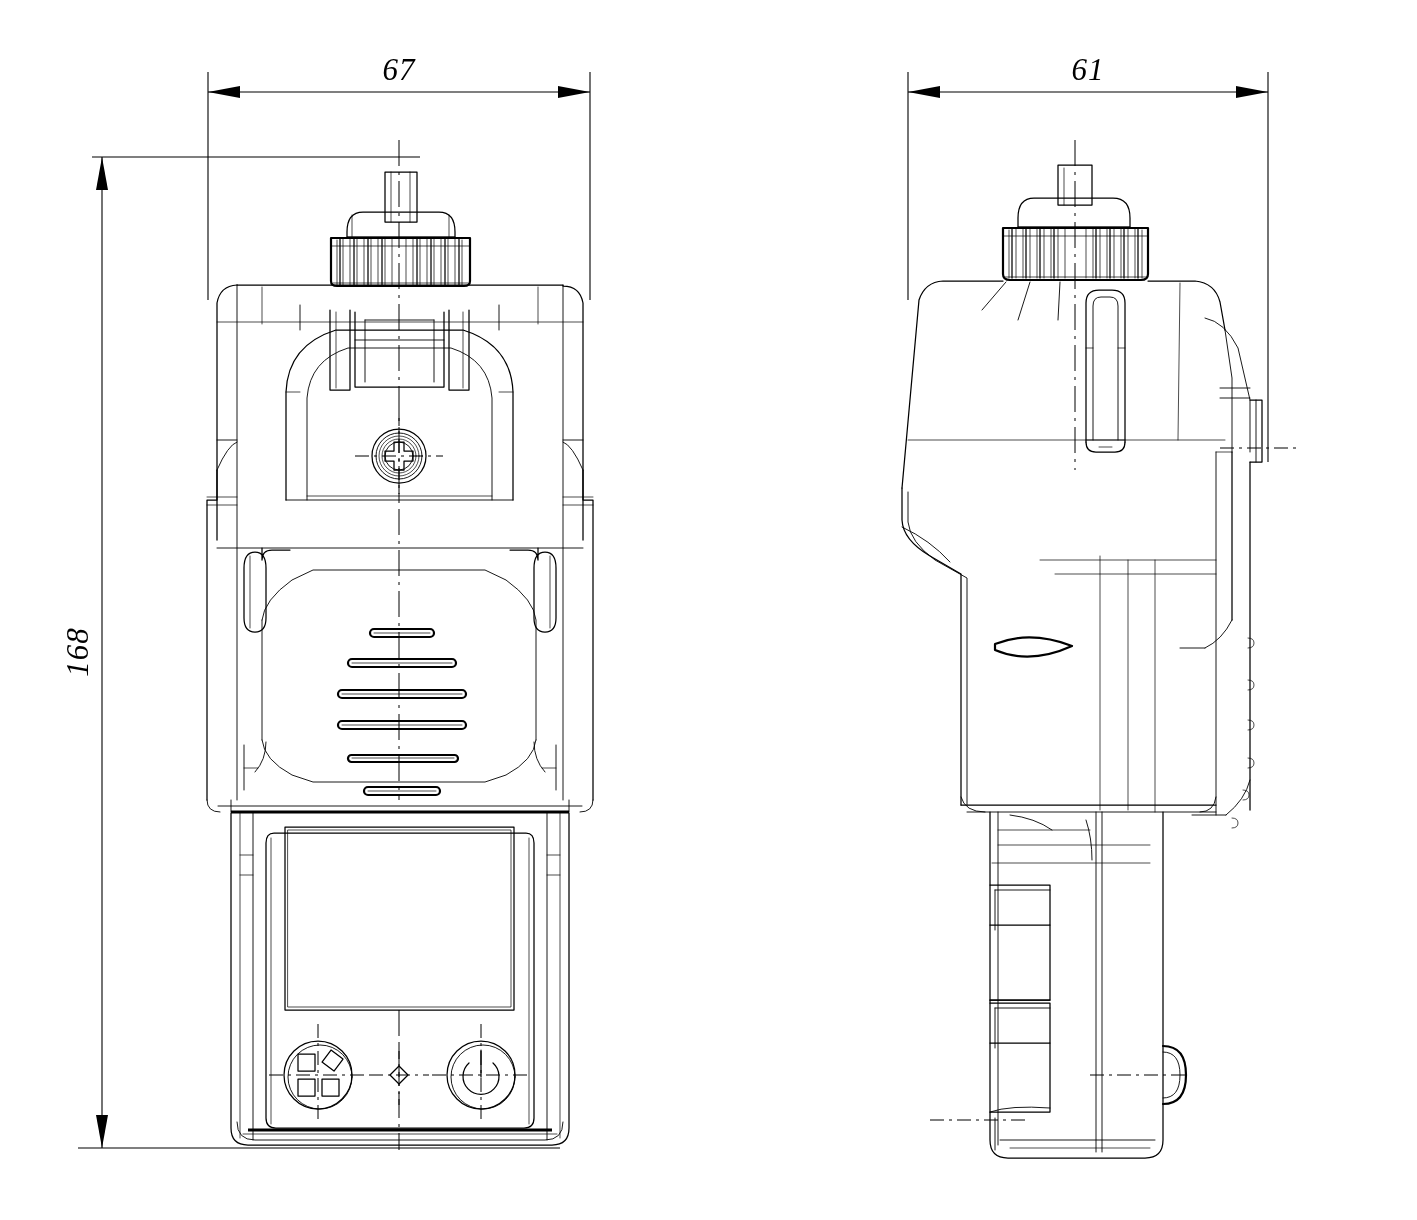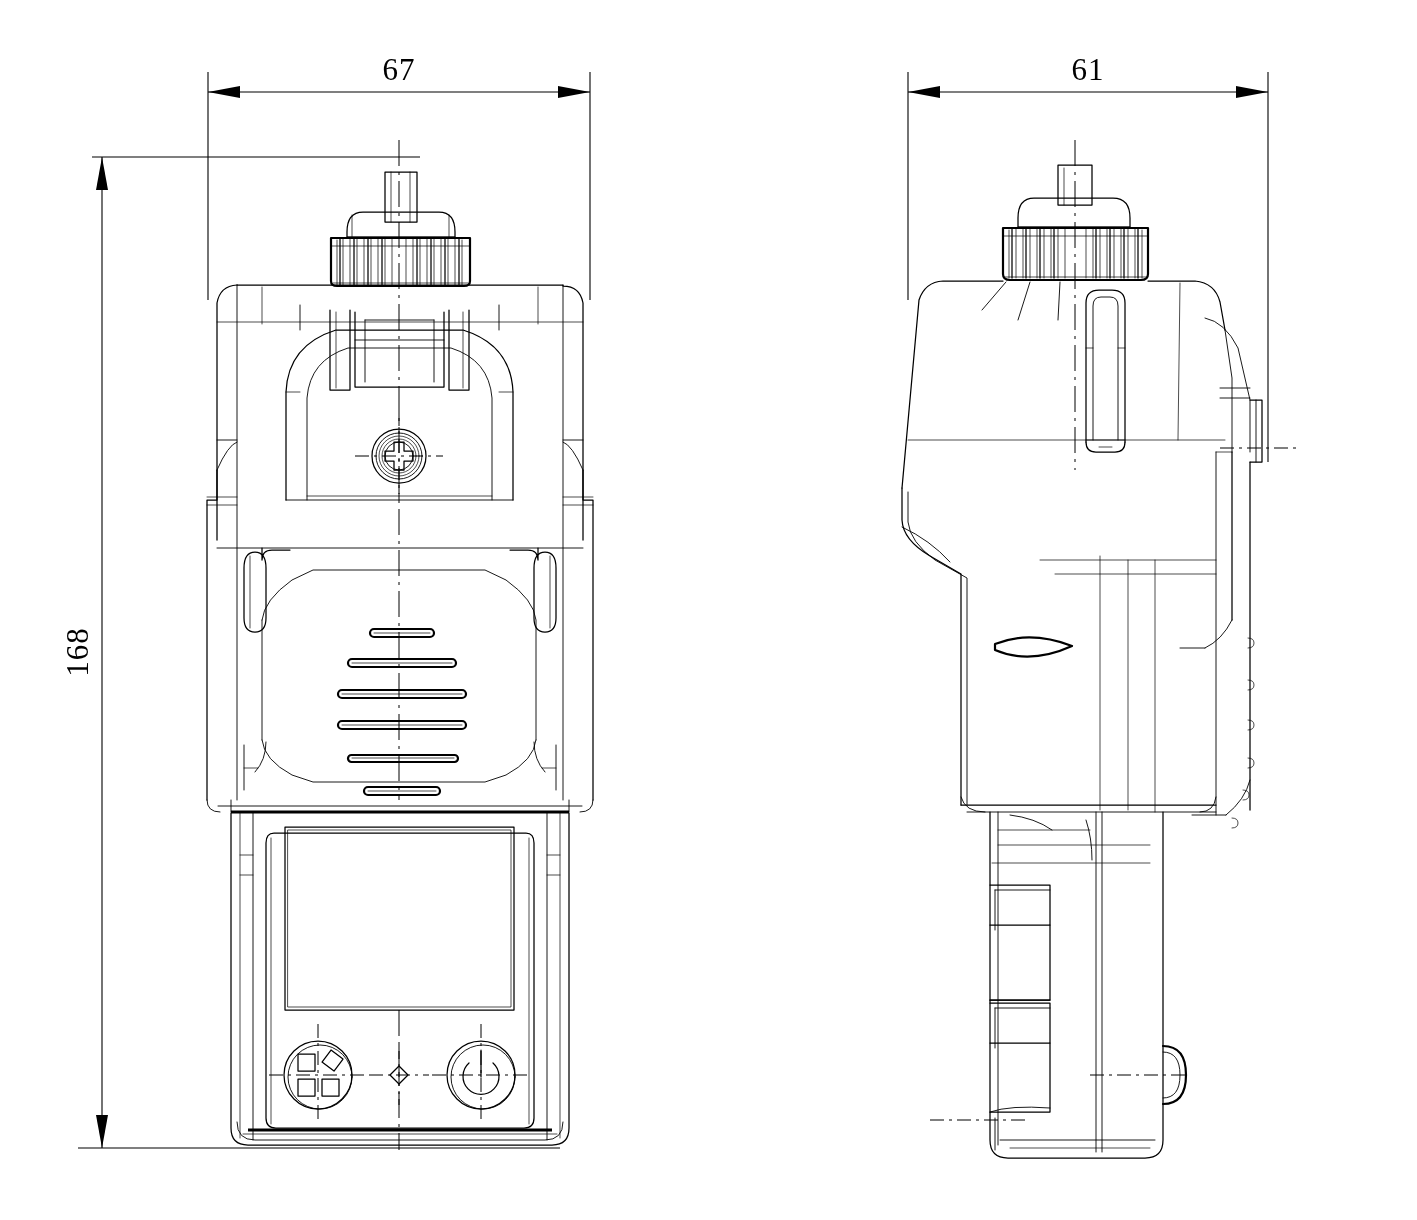--- a/index.html
+++ b/index.html
@@ -12,20 +12,21 @@
     width: 1417px;
     height: 1220px;
     overflow: hidden;
     font-family: "Liberation Serif", serif;
   }
   #drawing-root {
     position: relative;
     width: 1417px;
     height: 1220px;
     background: #ffffff;
+    font-style: italic;
   }
   svg#cad {
     position: absolute;
     left: 0;
     top: 0;
     width: 1417px;
     height: 1220px;
     display: block;
   }
   

